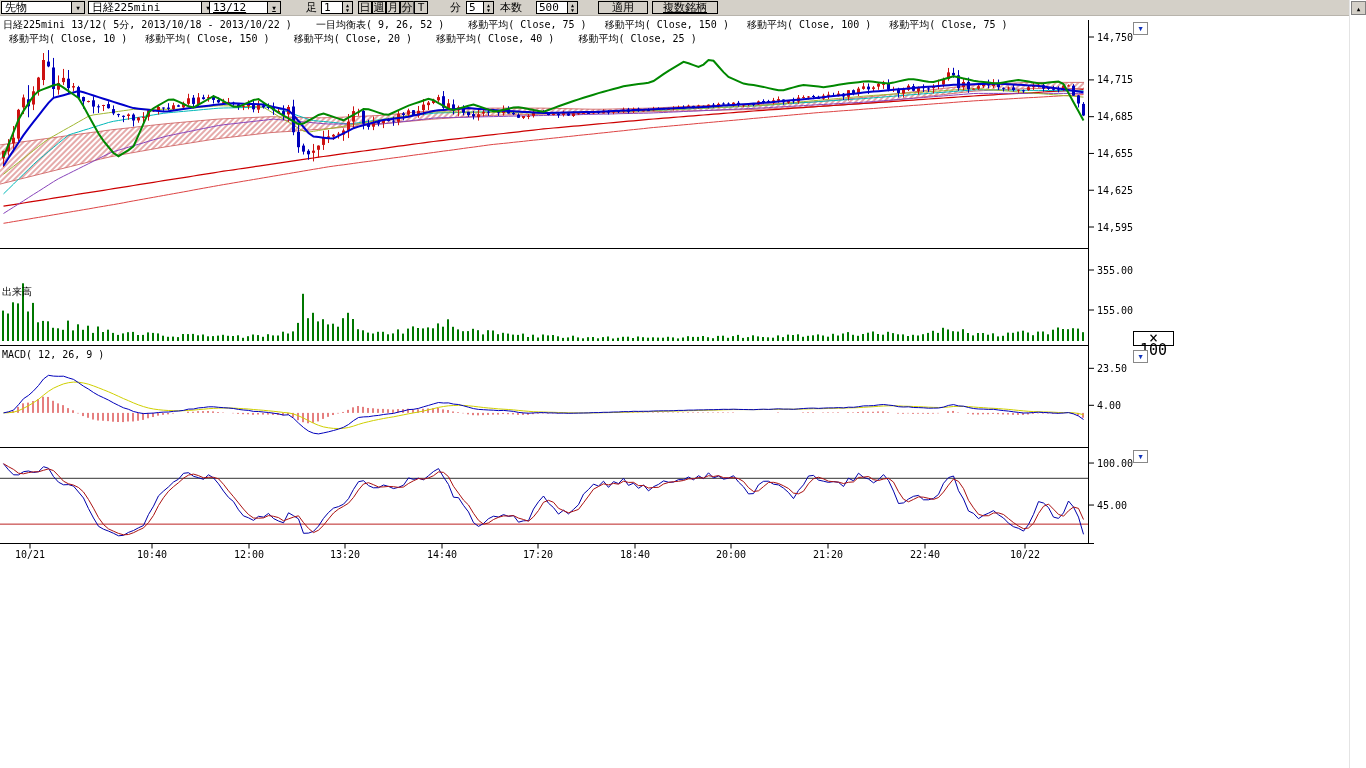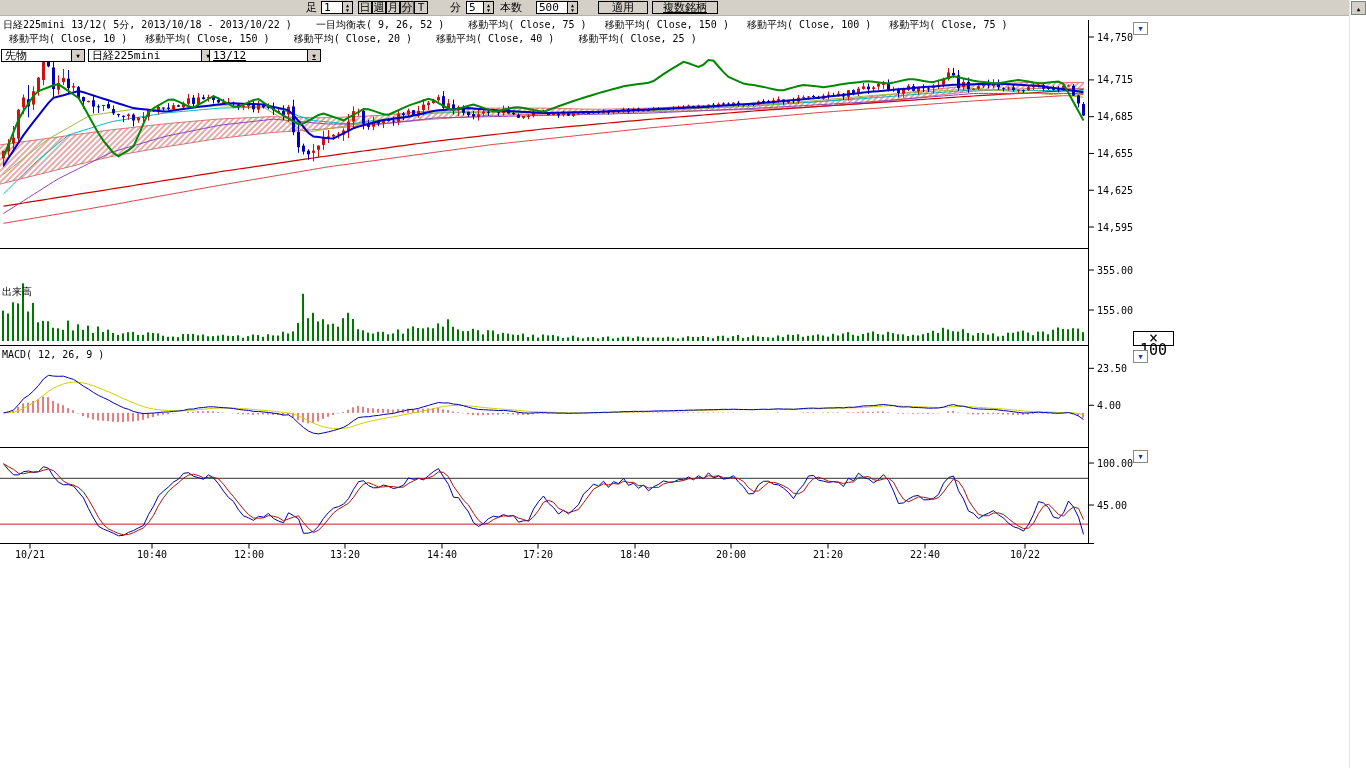--- a/index.html
+++ b/index.html
@@ -2,21 +2,21 @@
 <html><head>
 <meta charset="utf-8">
 <style>
   html,body{margin:0;padding:0;background:#fff;}
   body{width:1366px;height:768px;overflow:hidden;font-family:"DejaVu Sans Mono","DejaVu Sans",monospace;}
   .app{position:relative;width:1366px;height:768px;background:#fff;}
 
   
   .toolbar{position:absolute;left:0;top:0;width:1349px;height:15px;background:#d4d0c8;border-bottom:1px solid #b8b4ac;z-index:30;}
   .tb{position:absolute;top:1px;height:13px;box-sizing:border-box;font-size:11px;line-height:11px;}
-  .combo{display:flex;align-items:flex-end;border:1px solid #000;background:#fff;margin-top:48px;}
+  .combo{display:flex;align-items:flex-end;border:1px solid #000;background:#fff;}
   .combo .txt{flex:1;padding:0 3px;white-space:nowrap;overflow:hidden;display:flex;align-items:center;}
   .combo .btn{width:12px;background:#d4d0c8;border-left:1px solid #000;display:flex;align-items:center;justify-content:center;font-size:6px;color:#000;}
   .spin{display:flex;align-items:stretch;border:1px solid #000;background:#fff;}
   .spin .num{flex:1;padding:0 2px;display:flex;align-items:center;}
   .spin .arr{width:9px;background:#d4d0c8;border-left:1px solid #000;display:flex;flex-direction:column;align-items:center;justify-content:center;}
   .spin .arr span{font-size:5px;line-height:5px;height:5px;}
   .tb-label{display:flex;align-items:center;color:#000;}
   .tb-btn{display:flex;align-items:center;justify-content:center;border:1px solid #000;background:#d4d0c8;cursor:default;}
   .tb-btn.active{background:#c0bcb4;border-style:inset;}
   .scroll-up{position:absolute;left:1351px;top:1px;width:13px;height:12px;border:1px solid #808080;background:#d4d0c8;display:flex;align-items:center;justify-content:center;font-size:6px;z-index:31;}
@@ -46,21 +46,21 @@
 
   <div class="toolbar">
     <div class="tb combo" style="left:1px;width:84px;">
       <span class="txt">先物</span>
       <span class="btn">▼</span>
     </div>
     <div class="tb combo" style="left:88px;width:127px;">
       <span class="txt">日経225mini</span>
       <span class="btn">▼</span>
     </div>
-    <div class="tb combo" style="left:209px;width:112px;text-decoration:underline;">
+    <div class="tb combo" style="left:209px;width:72px;text-decoration:underline;">
       <span class="txt">13/12</span>
       <span class="btn">▼</span>
     </div>
     <span class="tb tb-label" style="left:306px;">足</span>
     <div class="tb spin" style="left:321px;width:32px;">
       <span class="num">1</span>
       <span class="arr">
           <span>▲</span>
           <span>▼</span>
         </span>

